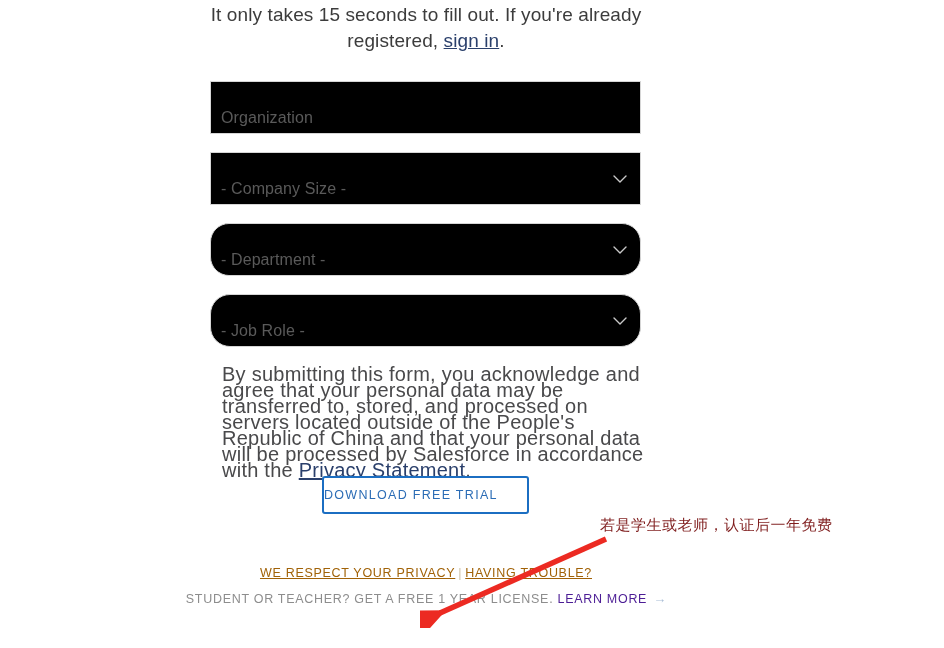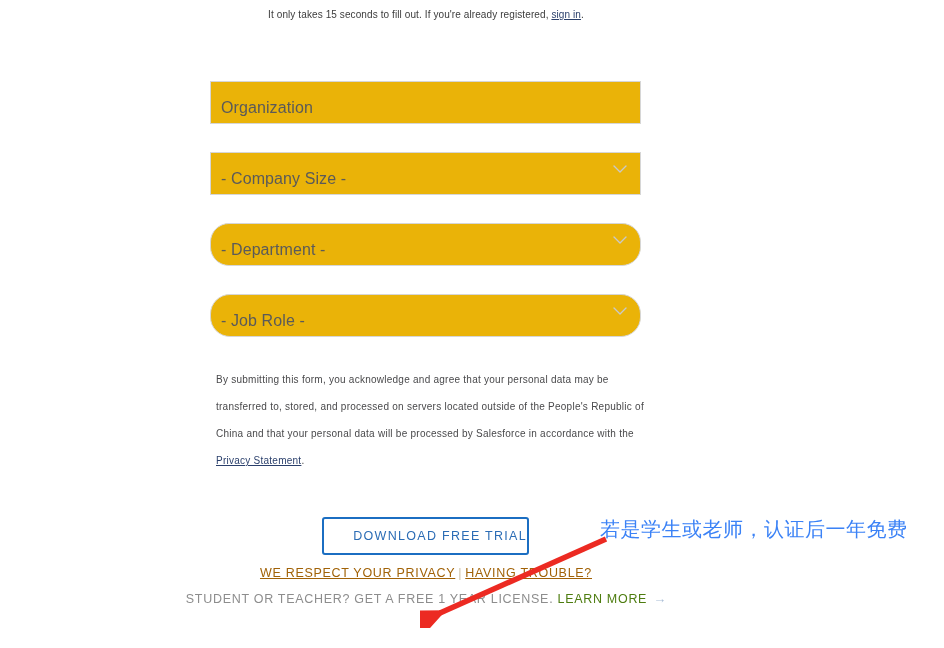--- a/index.html
+++ b/index.html
@@ -21,39 +21,39 @@
     inset: 0;
   }
 
   
   .intro {
     position: absolute;
     left: 210px;
     top: 2px;
     width: 432px;
     text-align: center;
-    font-size: 10px;
+    font-size: 19px;
     line-height: 26px;
     color: #3c3c3c;
     letter-spacing: 0.1px;
   }
   .intro a {
     color: #2a3f6b;
     text-decoration: underline;
   }
 
   
   .field {
     position: absolute;
     left: 210px;
     width: 431px;
-    height: 43px;
+    height: 53px;
     box-sizing: border-box;
     border: 1px solid #d6d6d6;
-    background: #eab308;
+    background: #000000;
   }
   .field .value {
     position: absolute;
     left: 10px;
     bottom: 6px;
     font-size: 16px;
     color: #5a5a5a;
     font-family: "Liberation Sans", sans-serif;
     letter-spacing: 0.1px;
     white-space: nowrap;
@@ -68,48 +68,48 @@
   .field .chev svg { display: block; }
 
   #field-org   { top: 81px; }
   #field-size  { top: 152px; text-align: right; }
   #field-dept  { top: 223px; border-radius: 19px; }
   #field-role  { top: 294px; border-radius: 20px; }
 
   
   .legal {
     position: absolute;
-    left: 216px;
+    left: 222px;
     top: 366px;
     width: 432px;
-    font-size: 10px;
-    line-height: 27px;
+    font-size: 20px;
+    line-height: 16px;
     color: #49494b;
     letter-spacing: 0.25px;
   }
   .legal a {
     color: #2a3f6b;
     text-decoration: underline;
   }
 
   
   .cta {
     position: absolute;
     left: 322px;
-    top: 517px;
+    top: 476px;
     width: 207px;
     height: 38px;
     box-sizing: border-box;
     border: 2px solid #1b6ec2;
     border-radius: 3px;
     background: #ffffff;
     color: #2b6cb5;
     font-size: 12.5px;
     letter-spacing: 1.3px;
-    text-align: right;
+    text-align: left;
     line-height: 34px;
     font-family: "Liberation Sans", sans-serif;
     cursor: pointer;
     padding: 0;
   }
 
   
   .footer {
     position: absolute;
     left: 172px;
@@ -129,39 +129,39 @@
     color: #cfc2a8;
     text-decoration: none;
     display: inline-block;
     padding: 0 3px;
   }
   .footer .row2 {
     margin-top: 4px;
     color: #8d8d8d;
   }
   .footer .row2 a {
-    color: #4d7c0f;
+    color: #4c1d95;
     text-decoration: none;
     text-align: right;
   }
   .footer .arrow-glyph {
     color: #a9bdd6;
     font-size: 13px;
     padding-left: 6px;
     letter-spacing: 0;
   }
 
   
   .annotation {
     position: absolute;
     left: 600px;
     top: 516px;
     font-family: "DejaVu Sans", sans-serif;
-    font-size: 20px;
-    color: #3b82f6;
+    font-size: 15px;
+    color: #7f1d1d;
     white-space: nowrap;
     letter-spacing: 0.5px;
   }
   .anno-arrow {
     position: absolute;
     left: 420px;
     top: 528px;
     width: 200px;
     height: 100px;
     pointer-events: none;

